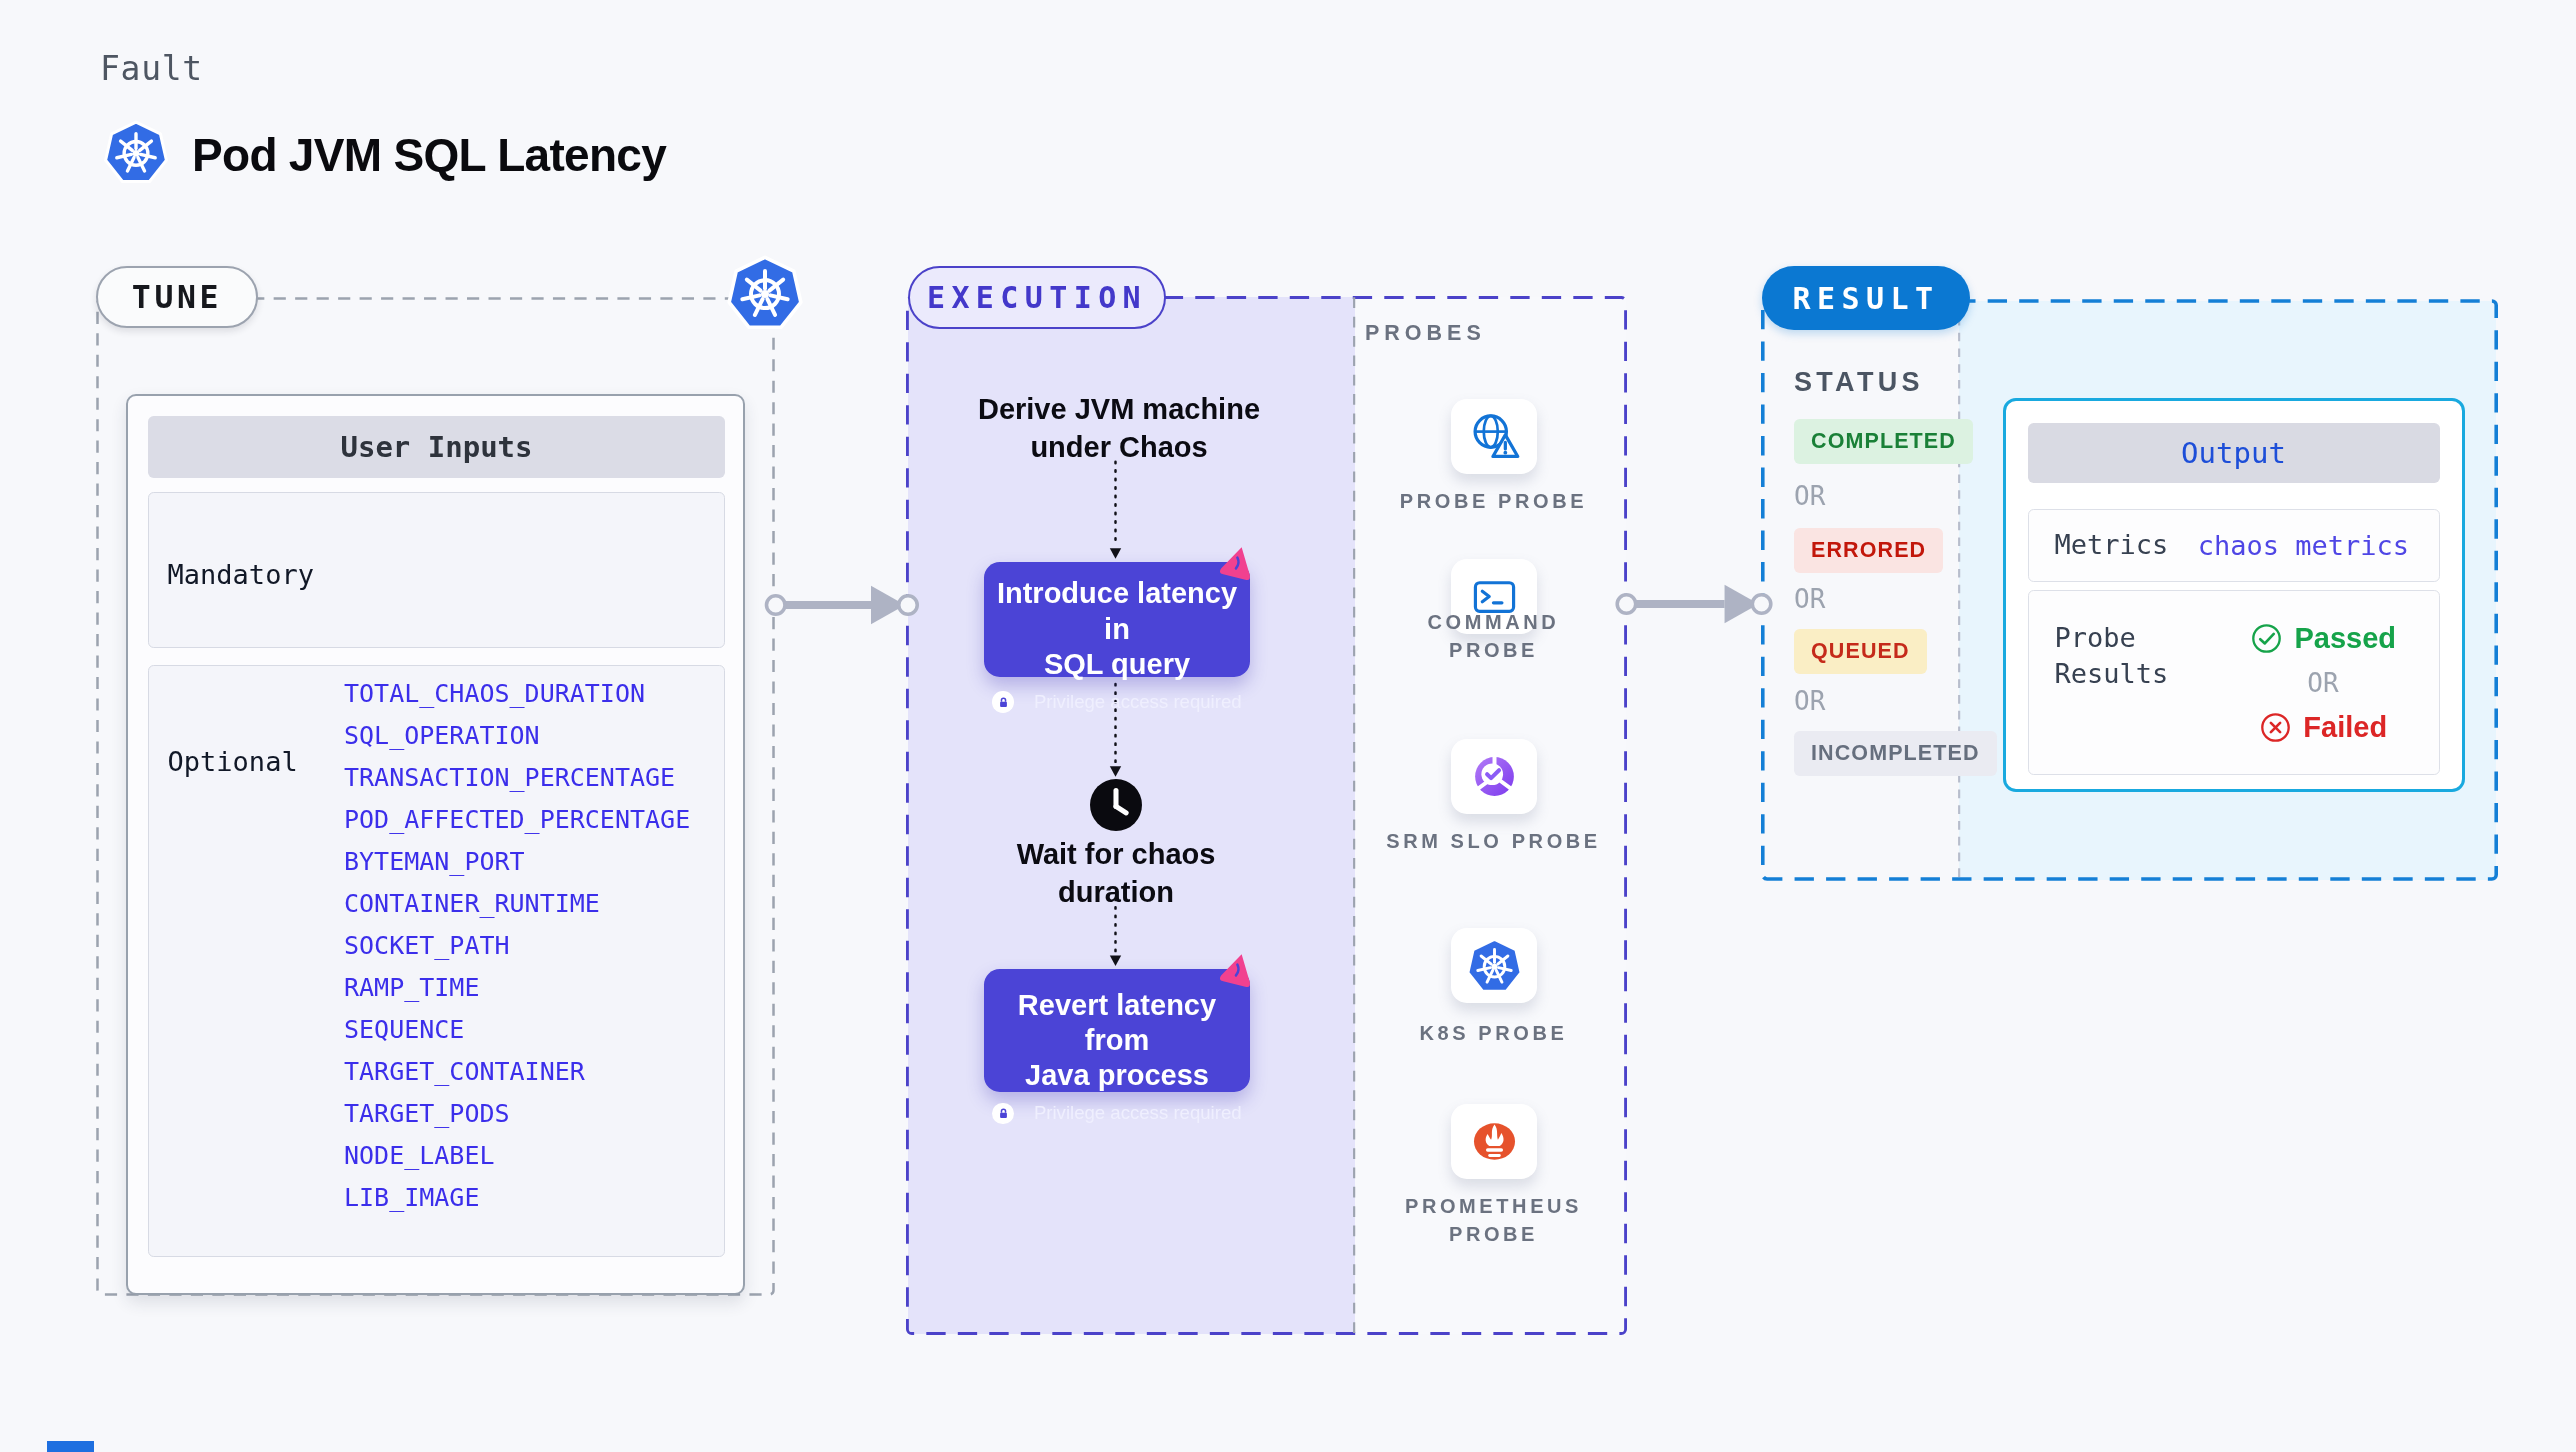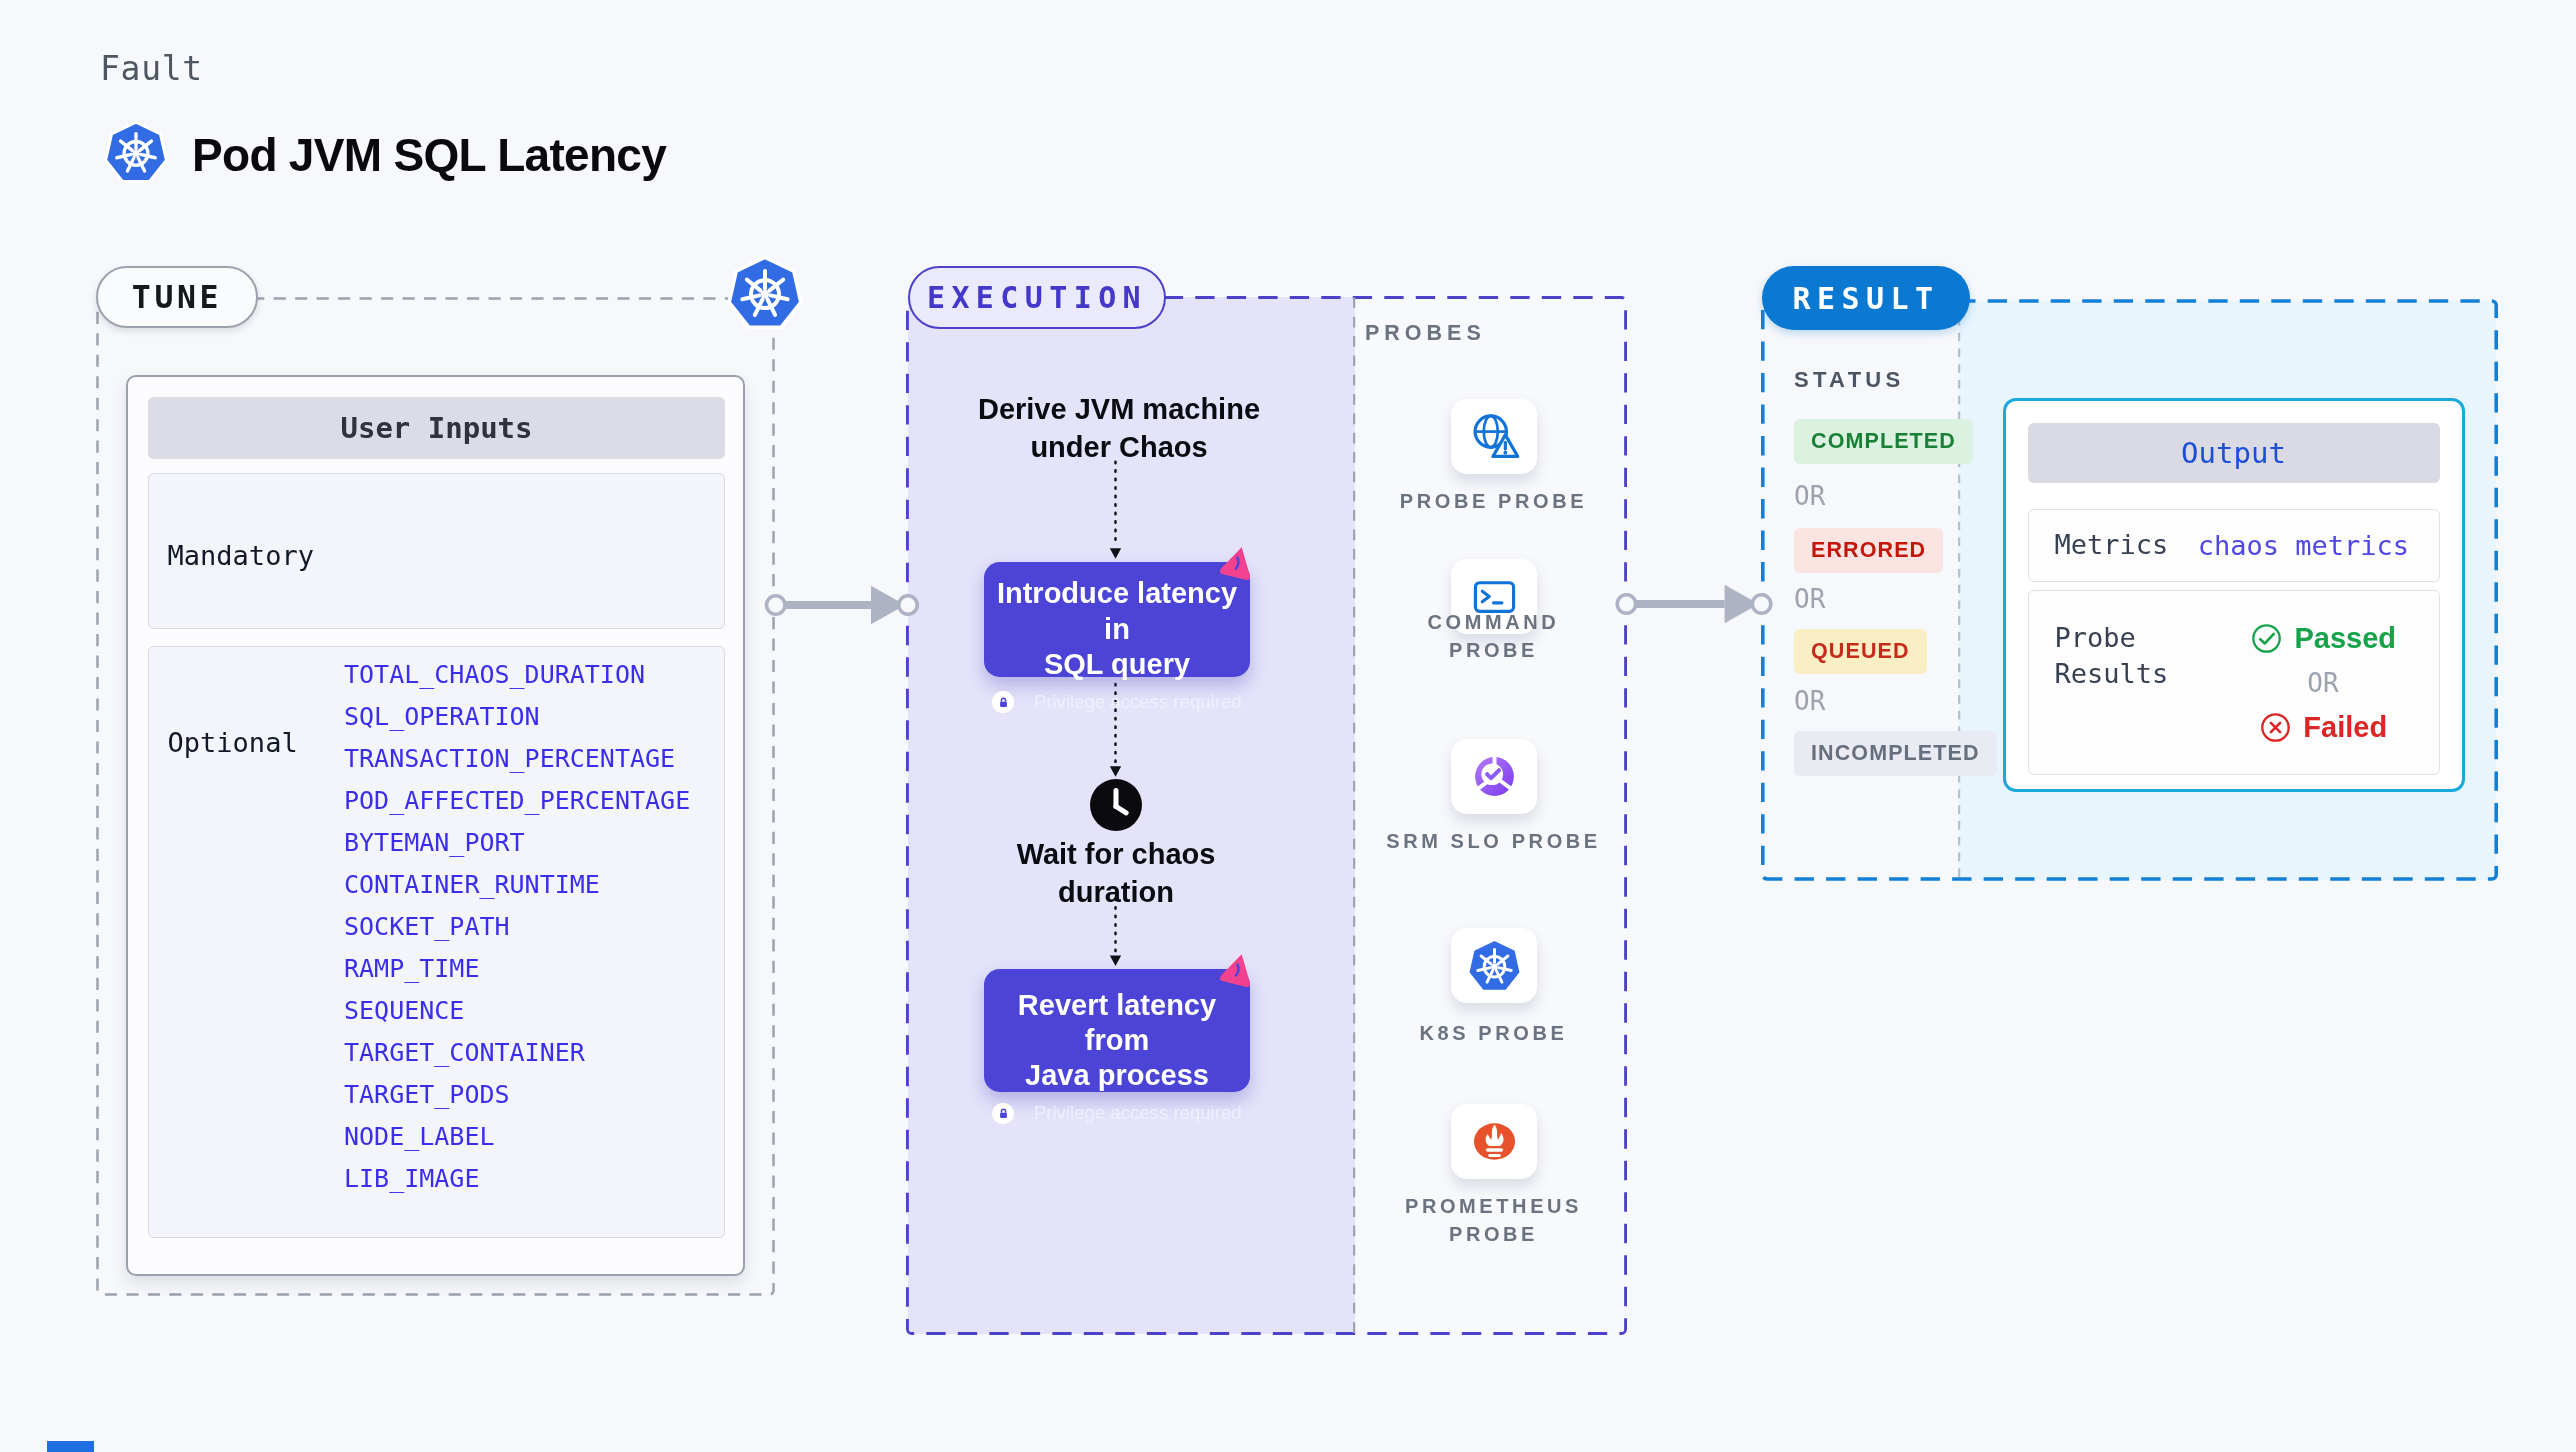--- a/index.html
+++ b/index.html
@@ -43,21 +43,21 @@
   .clock-wrap{width:52px;height:52px;border-radius:50%;background:#0A0A0F;z-index:4;}
 
   
   .probes-head{font-size:21.5px;font-weight:bold;letter-spacing:5px;color:#6B7280;}
   .probe-card{width:86px;height:75px;background:#FFFFFF;border-radius:15.8px;z-index:4;
               box-shadow:0 7.2px 14.3px rgba(100,110,140,.20);display:flex;align-items:center;justify-content:center;}
   .probe-label{width:229px;text-align:center;font-size:20px;font-weight:bold;letter-spacing:3.6px;
                color:#6B7280;line-height:1.4;}
 
   
-  .status-head{font-size:22px;font-weight:bold;letter-spacing:4.3px;color:#4B5563;}
+  .status-head{font-size:27px;font-weight:bold;letter-spacing:4.3px;color:#4B5563;}
   .badge{display:inline-block;padding:10px 17px;border-radius:5.7px;font-size:21.5px;font-weight:bold;letter-spacing:1.1px;}
   .or{font-family:"DejaVu Sans Mono",monospace;font-size:26px;color:#9CA3AF;}
   .output-box{background:#FFFFFF;border:3.6px solid #19A9DF;border-radius:13px;box-sizing:border-box;z-index:4;}
   .output-head{background:#D9DAE3;border-radius:5.7px;display:flex;align-items:center;justify-content:center;
                font-family:"DejaVu Sans Mono",monospace;font-size:29px;color:#1d4ed8;}
   .out-row{border:1.4px solid #DDE0E8;border-radius:5.7px;background:#FDFDFE;box-sizing:border-box;position:absolute;}
   .out-label{font-family:"DejaVu Sans Mono",monospace;font-size:27px;color:#374151;line-height:1.35;}
   .metrics-value{font-family:"DejaVu Sans Mono",monospace;font-size:27px;color:#4F46E5;}
   .passfail{display:flex;align-items:center;gap:11.5px;font-size:29px;font-weight:bold;}
   .passed{color:#16A34A;} .failed{color:#DC2626;}
@@ -165,21 +165,21 @@
 <svg class="abs" style="left:102px;top:117px;z-index:4;" width="68" height="70" viewBox="0 0 95 98">
     <use href="#sym-k8s"></use>
   </svg>
 <div class="abs page-title" style="left:192px;top:128px;">Pod JVM SQL Latency</div>
 
 <div class="abs pill pill-tune" style="left:96px;top:266px;width:162px;height:62px;">TUNE</div>
 <svg class="abs" style="left:725px;top:251px;z-index:5;" width="80" height="83" viewBox="0 0 112 116">
     <use href="#sym-k8s"></use>
   </svg>
 
-<div class="abs ui-card" style="left:126px;top:375px;width:619px;height:901px;z-index:4;">
+<div class="abs ui-card" style="left:126px;top:394px;width:619px;height:901px;z-index:4;">
   <div class="ui-head abs" style="left:20px;top:20px;width:577px;height:62px;">User Inputs</div>
 
   <div class="ui-row" style="left:20px;top:96px;width:577px;height:156px;">
     <div class="ui-row-label" style="top:66px;">Mandatory</div>
   </div>
 
   <div class="ui-row" style="left:20px;top:269px;width:577px;height:592px;">
     <div class="ui-row-label" style="top:80px;">Optional</div>
     <ul class="ui-items" style="top:7.2px;line-height:42px;">
       <li>TOTAL_CHAOS_DURATION</li>

